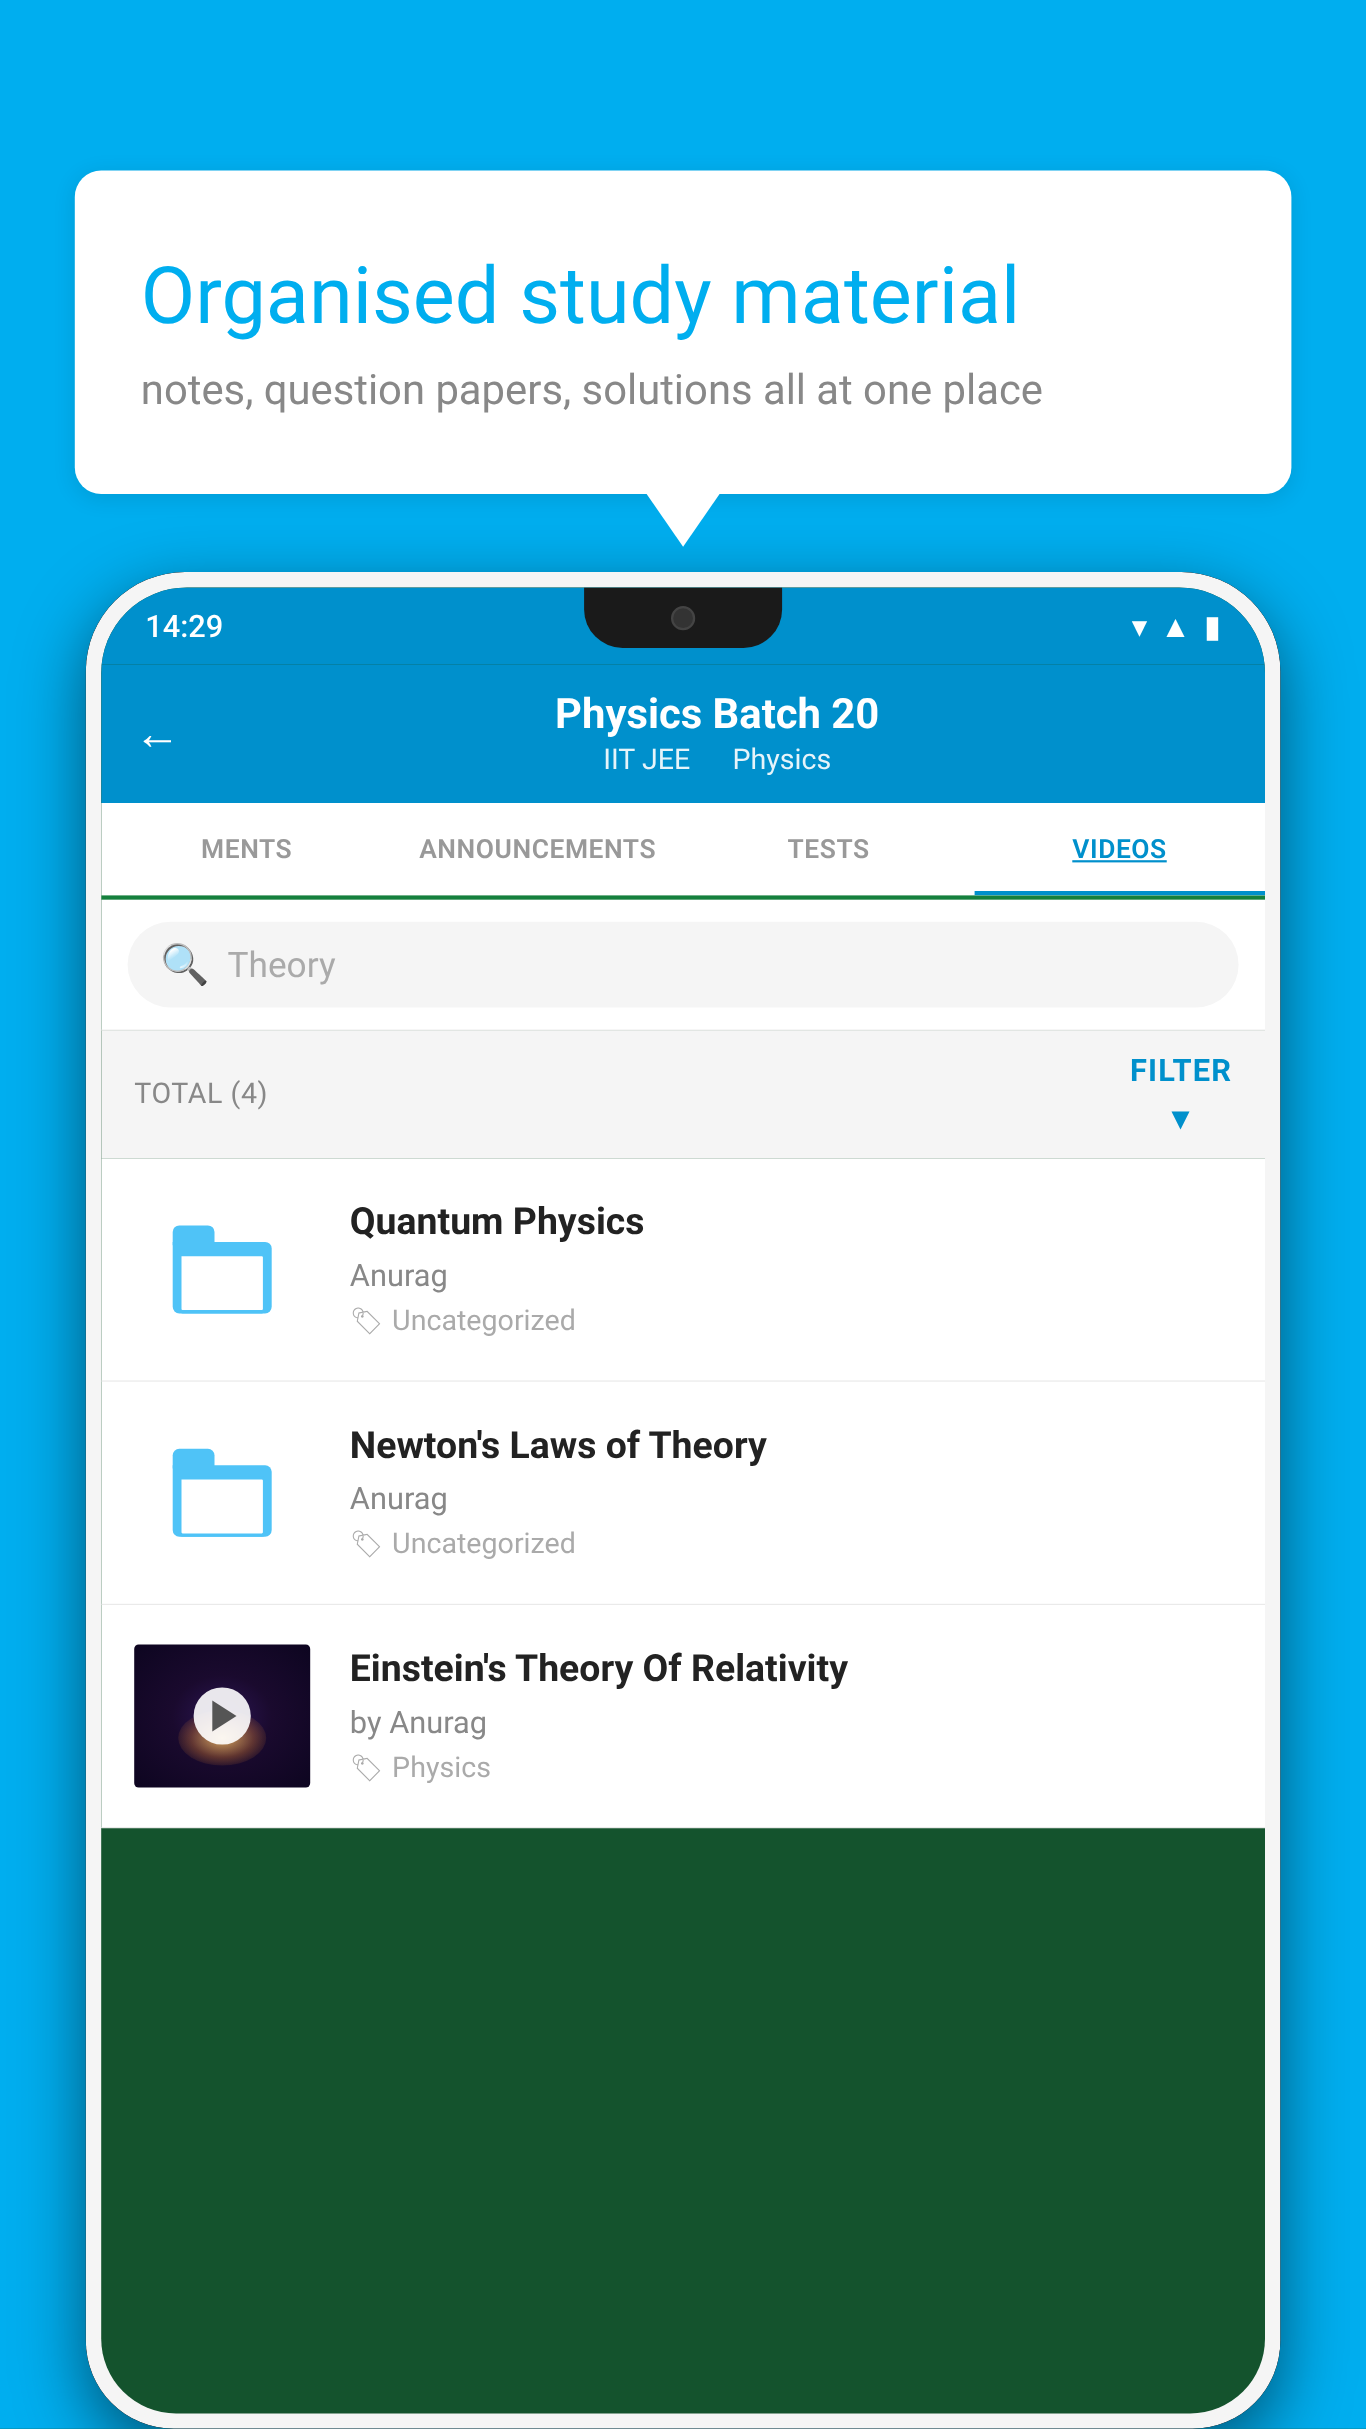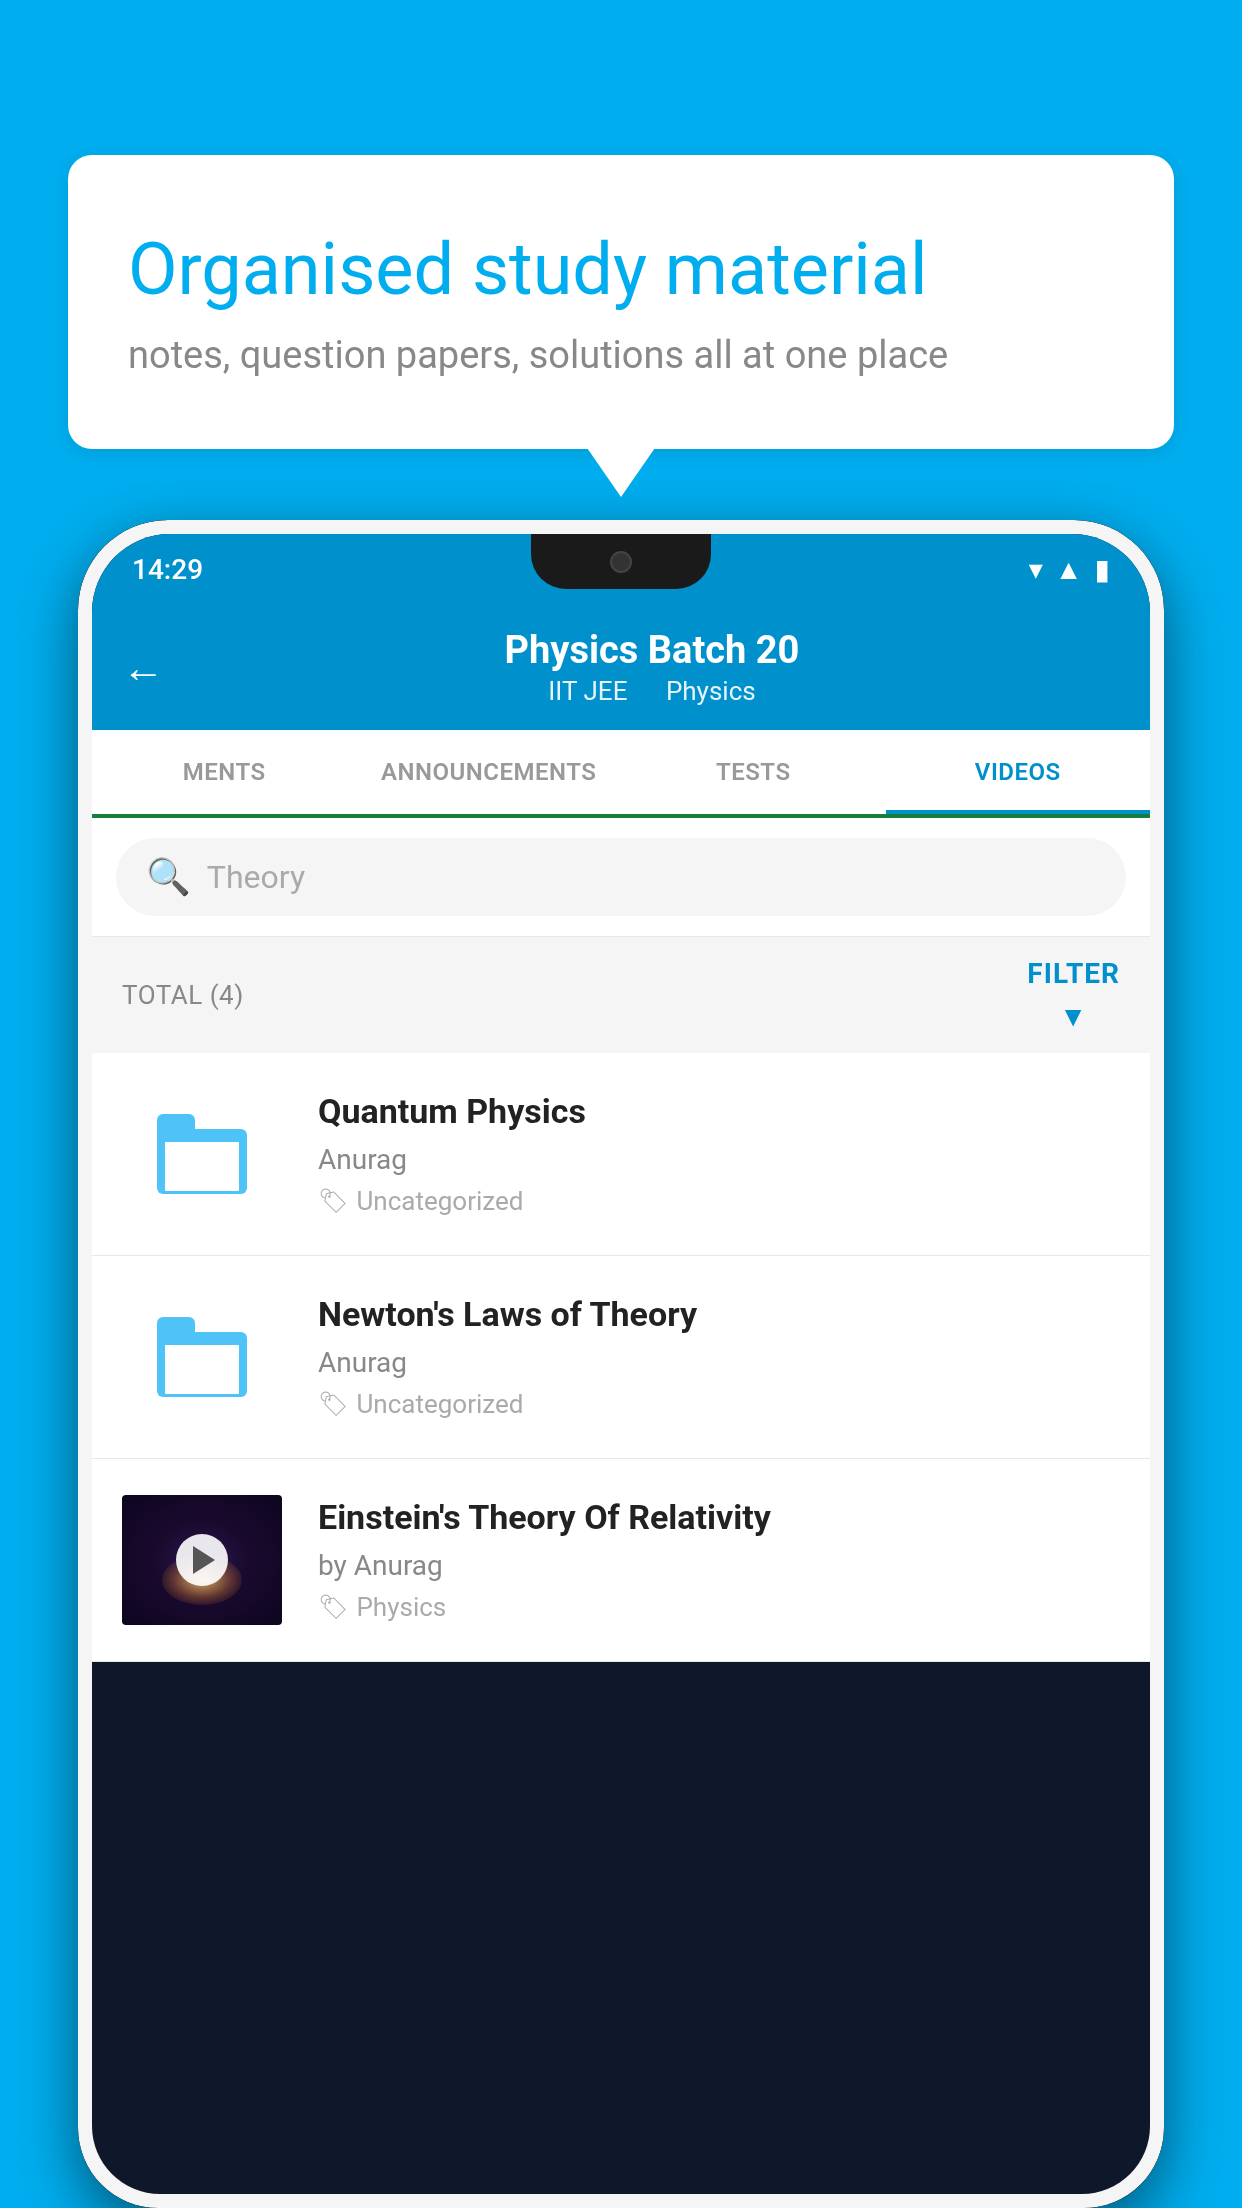--- a/index.html
+++ b/index.html
@@ -172,20 +172,21 @@
       text-align: center;
       font-size: 24px;
       font-weight: 600;
       color: #999;
       letter-spacing: 0.5px;
       position: relative;
     }
 
     .tab.active {
       color: #0090CC;
+      text-decoration: underline;
     }
 
     .tab.active::after {
       content: '';
       position: absolute;
       bottom: 0;
       left: 0;
       right: 0;
       height: 4px;
       background: #0090CC;
@@ -400,21 +401,21 @@
       border-radius: 90px 90px 80px 80px;
       overflow: hidden;
     }
 
     .screen-inner {
       position: absolute;
       top: 14px;
       left: 14px;
       right: 14px;
       bottom: 14px;
-      background: #0f172a;
+      background: #14532d;
       border-radius: 78px 78px 68px 68px;
       overflow: hidden;
     }
   </style>
 </head>
 <body>
 
 <div class="speech-bubble-container">
   <div class="speech-bubble">
     <div class="speech-bubble-title">Organised study material</div>

